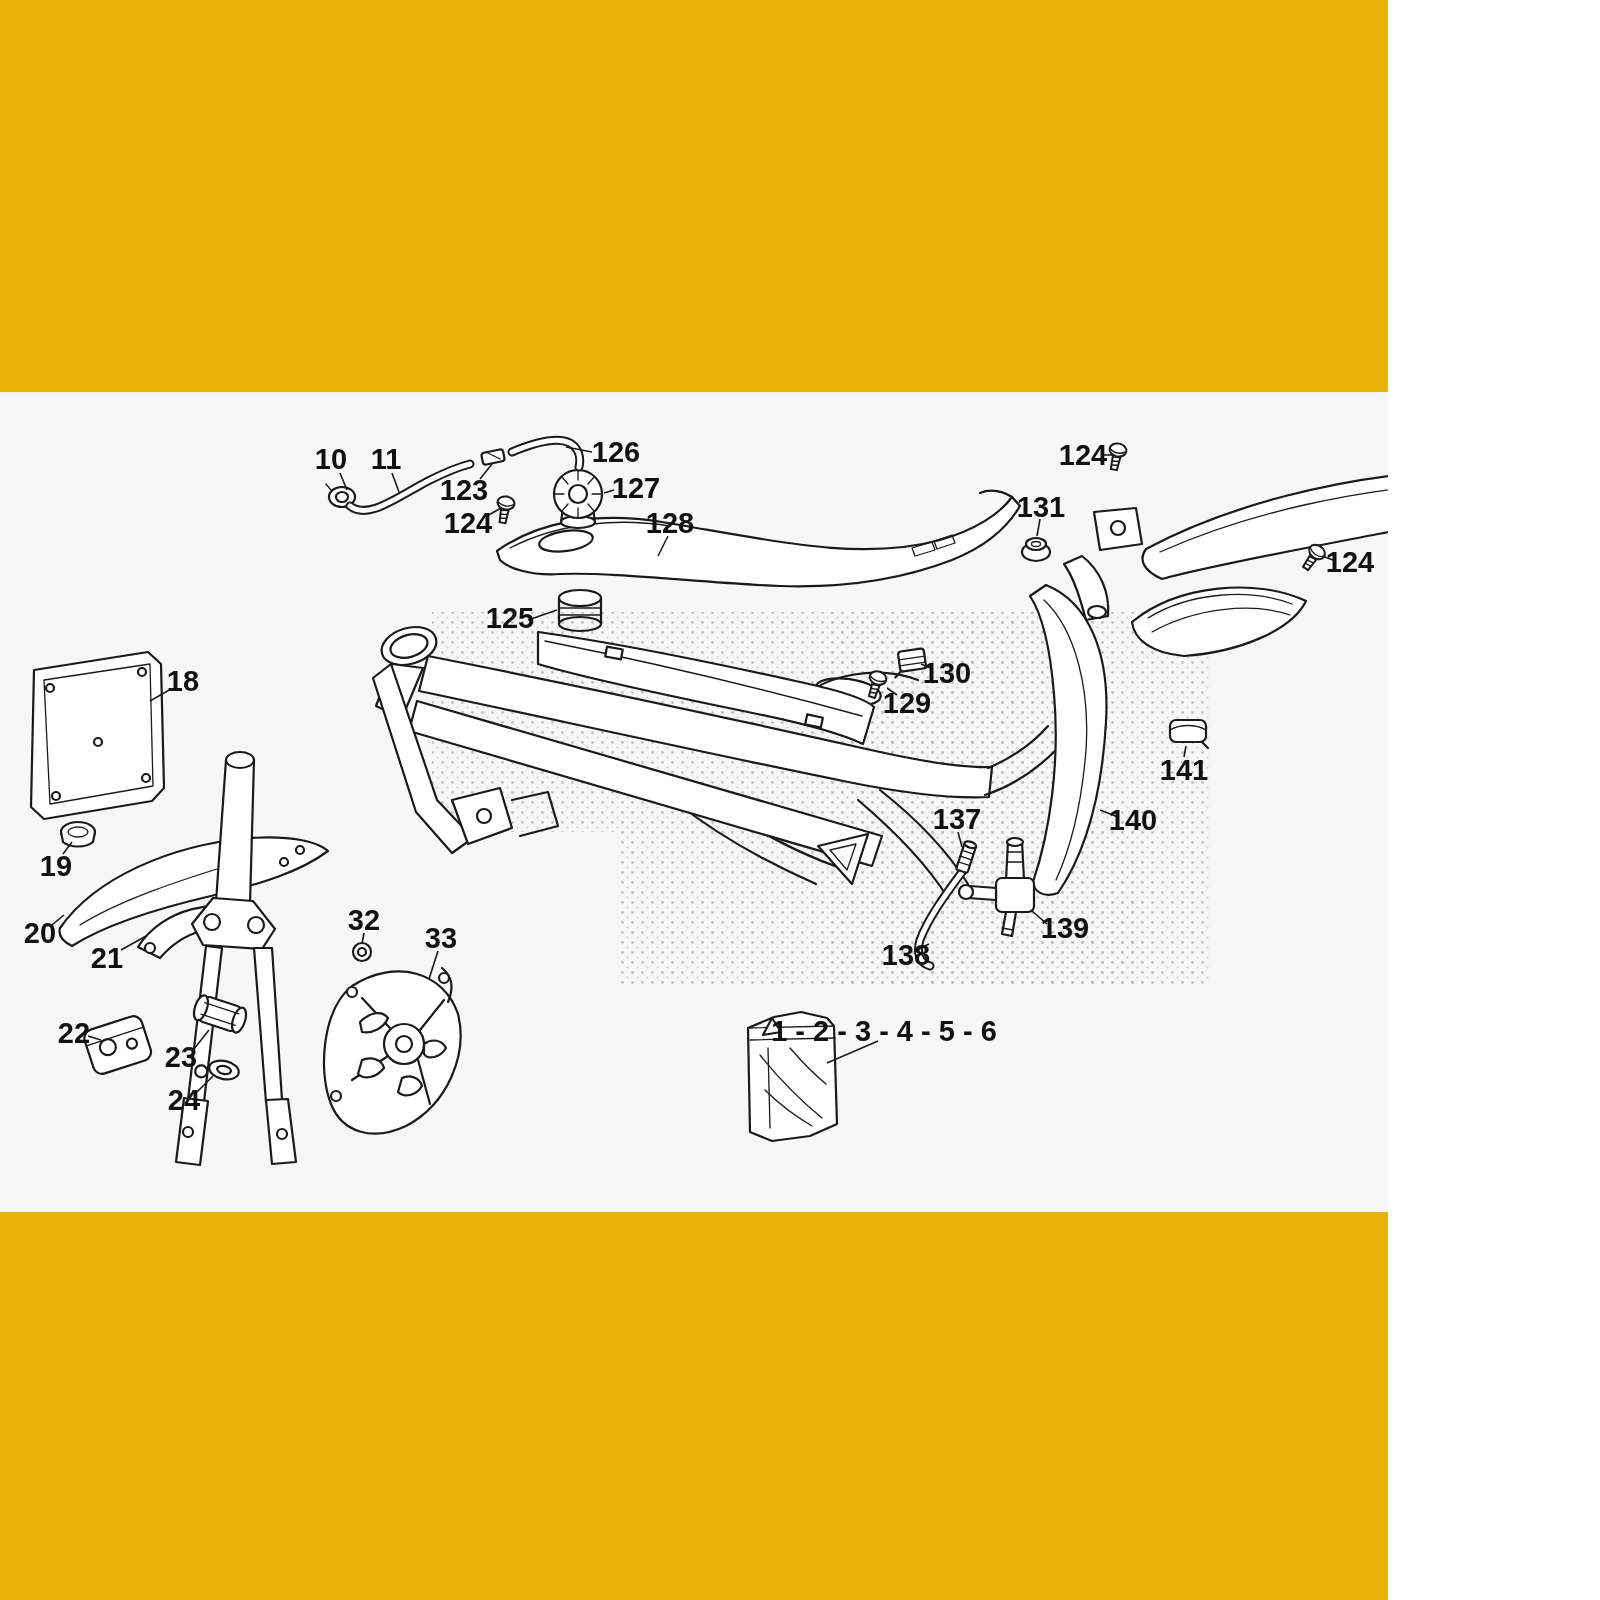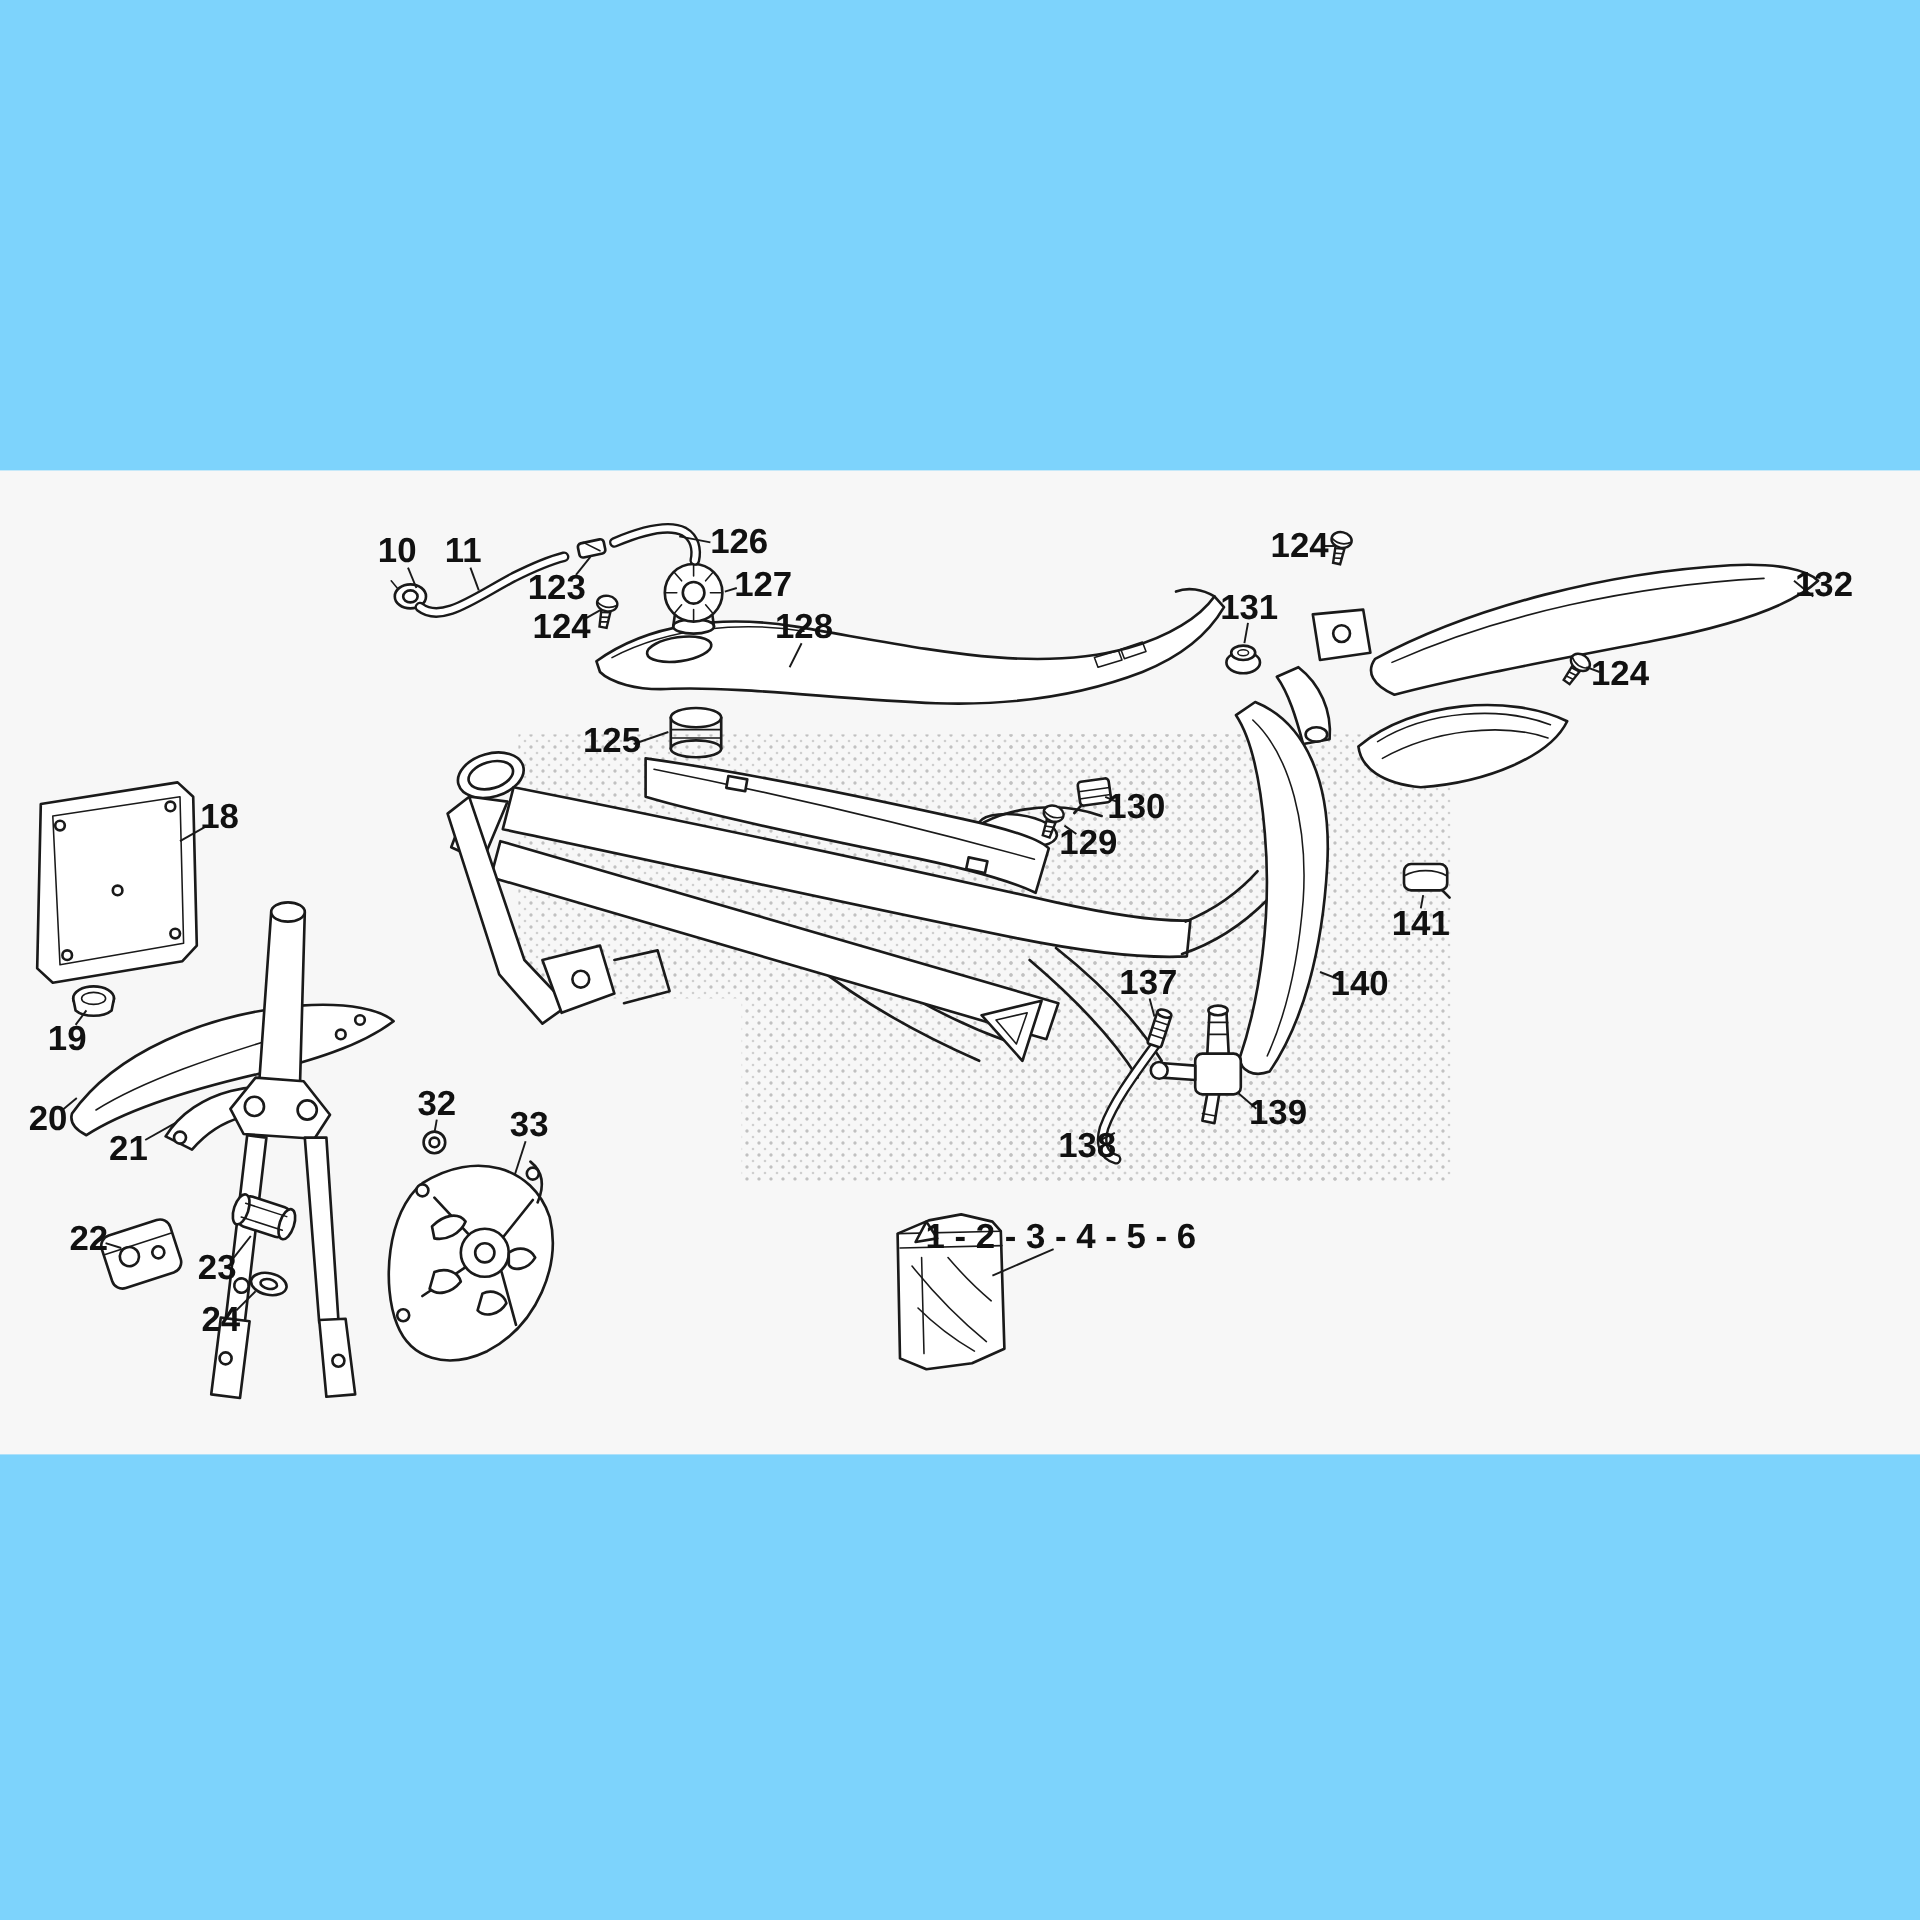--- a/index.html
+++ b/index.html
@@ -1,20 +1,20 @@
 <!DOCTYPE html>
 <html><head>
 <meta charset="utf-8">
 <style>
   html, body { margin: 0; padding: 0; background: #ffffff; }
   .canvas {
     position: relative;
-    width: 1600px;
+    width: 1388px;
     height: 1600px;
-    background: #7dd3fc;
+    background: #eab308;
     overflow: hidden;
     font-family: "Liberation Sans", sans-serif;
   }
   svg { position: absolute; left: 0; top: 0; }
   svg .ln   { fill: none; stroke: #1a1a1a; stroke-width: 2.2; stroke-linecap: round; stroke-linejoin: round; }
   svg .wh   { fill: #ffffff; stroke: #1a1a1a; stroke-width: 2.2; stroke-linecap: round; stroke-linejoin: round; }
   svg .thin { stroke-width: 1.3; }
   svg .tube-o { fill: none; stroke: #1a1a1a; stroke-width: 9; stroke-linecap: round; }
   svg .tube-i { fill: none; stroke: #ffffff; stroke-width: 5; stroke-linecap: round; }
   svg .leader { stroke: #1a1a1a; stroke-width: 1.6; }

